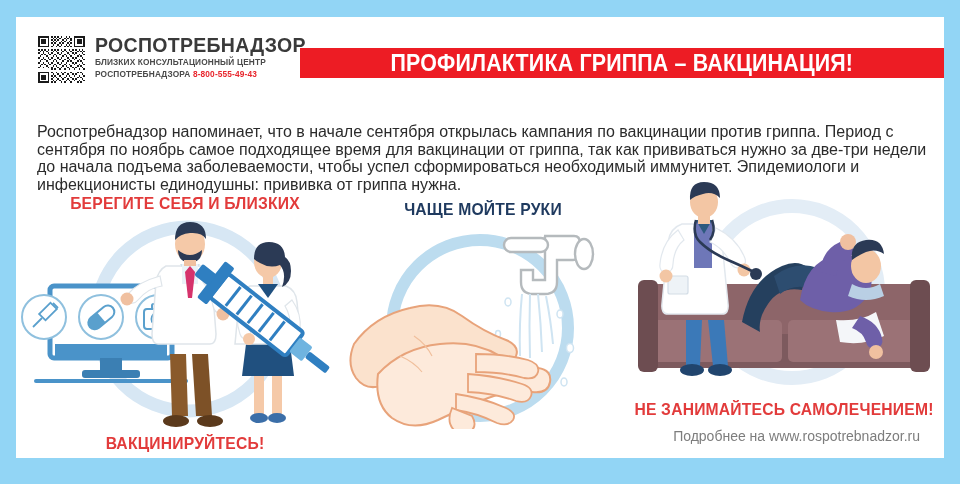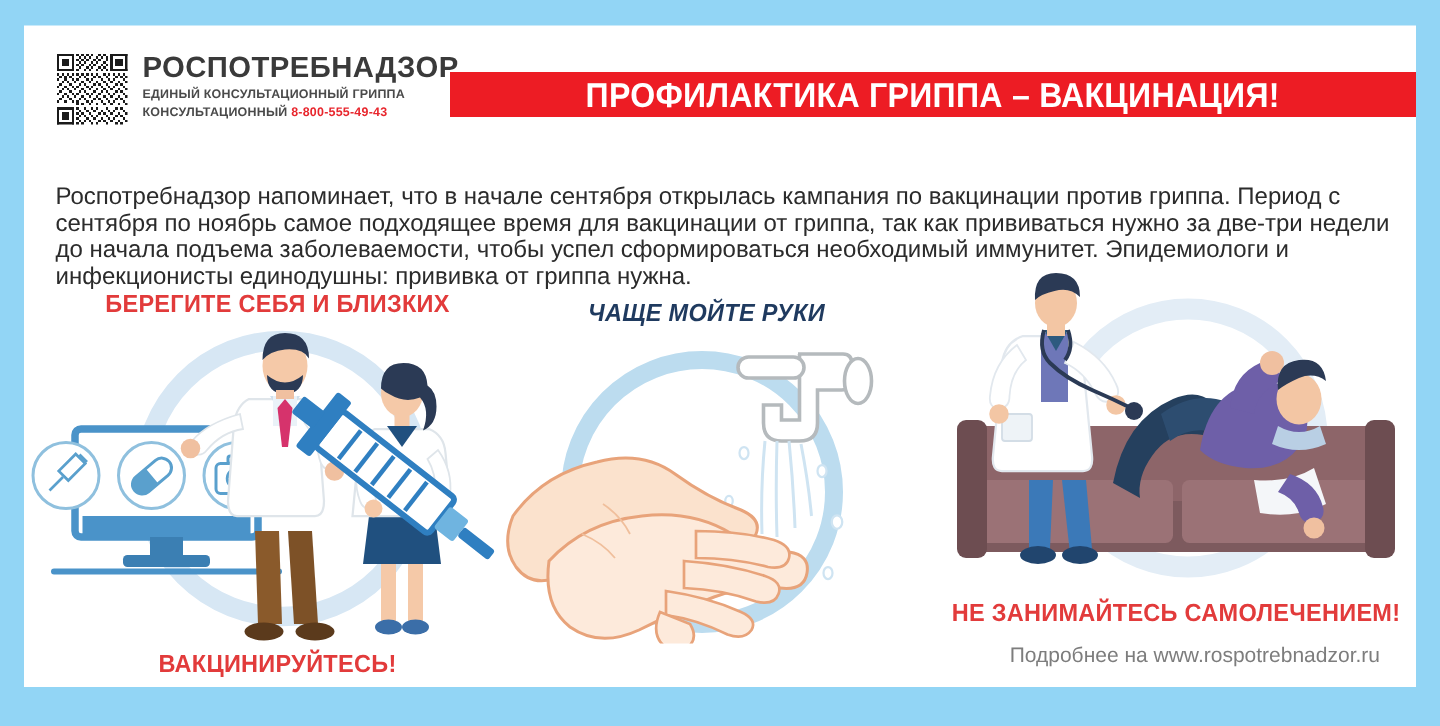--- a/index.html
+++ b/index.html
@@ -116,21 +116,21 @@
     top: 155px;
     width: 836px;
     height: 286px;
   }
   .panel {
     position: absolute;
     top: 0;
     height: 286px;
   }
   .panel-left   { left: 4px;   width: 330px; }
-  .panel-mid    { left: 320px; width: 270px; font-style: italic; }
+  .panel-mid    { left: 332px; width: 270px; }
   .panel-right  { left: 608px; width: 320px; }
 
   .panel-title {
     position: absolute;
     width: 100%;
     text-align: center;
     font-size: 16.5px;
     font-weight: bold;
     letter-spacing: 0.2px;
     white-space: nowrap;
@@ -416,23 +416,23 @@
             <rect x="14" y="28" width="1" height="1"></rect>
               <rect x="16" y="28" width="1" height="1"></rect>
             <rect x="20" y="28" width="1" height="1"></rect>
               <rect x="24" y="28" width="1" height="1"></rect>
             <rect x="26" y="28" width="1" height="1"></rect>
           </g>
         </svg>
 
         <div class="brand-text">
           <div class="brand-name">РОСПОТРЕБНАДЗОР</div>
-          <div class="brand-sub">ЕДИНЫЙ КОНСУЛЬТАЦИОННЫЙ ГРИППА</div>
+          <div class="brand-sub">БЛИЗКИХ КОНСУЛЬТАЦИОННЫЙ ЦЕНТР</div>
           <div class="brand-sub">
-            <span>КОНСУЛЬТАЦИОННЫЙ</span>
+            <span>РОСПОТРЕБНАДЗОРА</span>
             <span class="brand-phone">8-800-555-49-43</span>
           </div>
         </div>
       </div>
 
       <div class="red-banner">
         <div class="red-banner-title">ПРОФИЛАКТИКА ГРИППА – ВАКЦИНАЦИЯ!</div>
       </div>
     </div>
 

